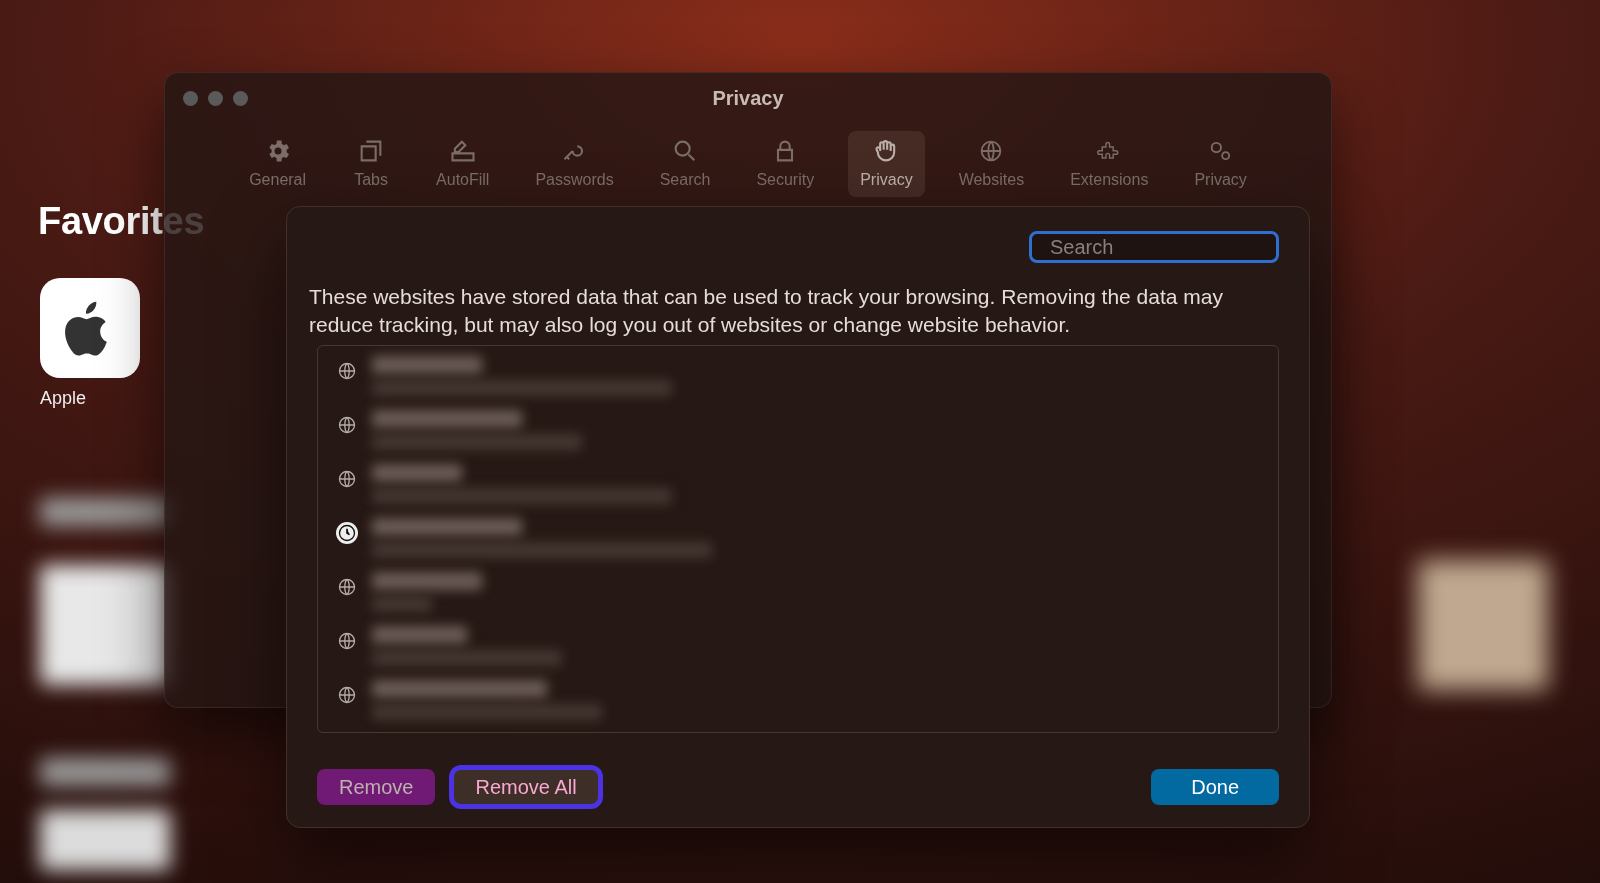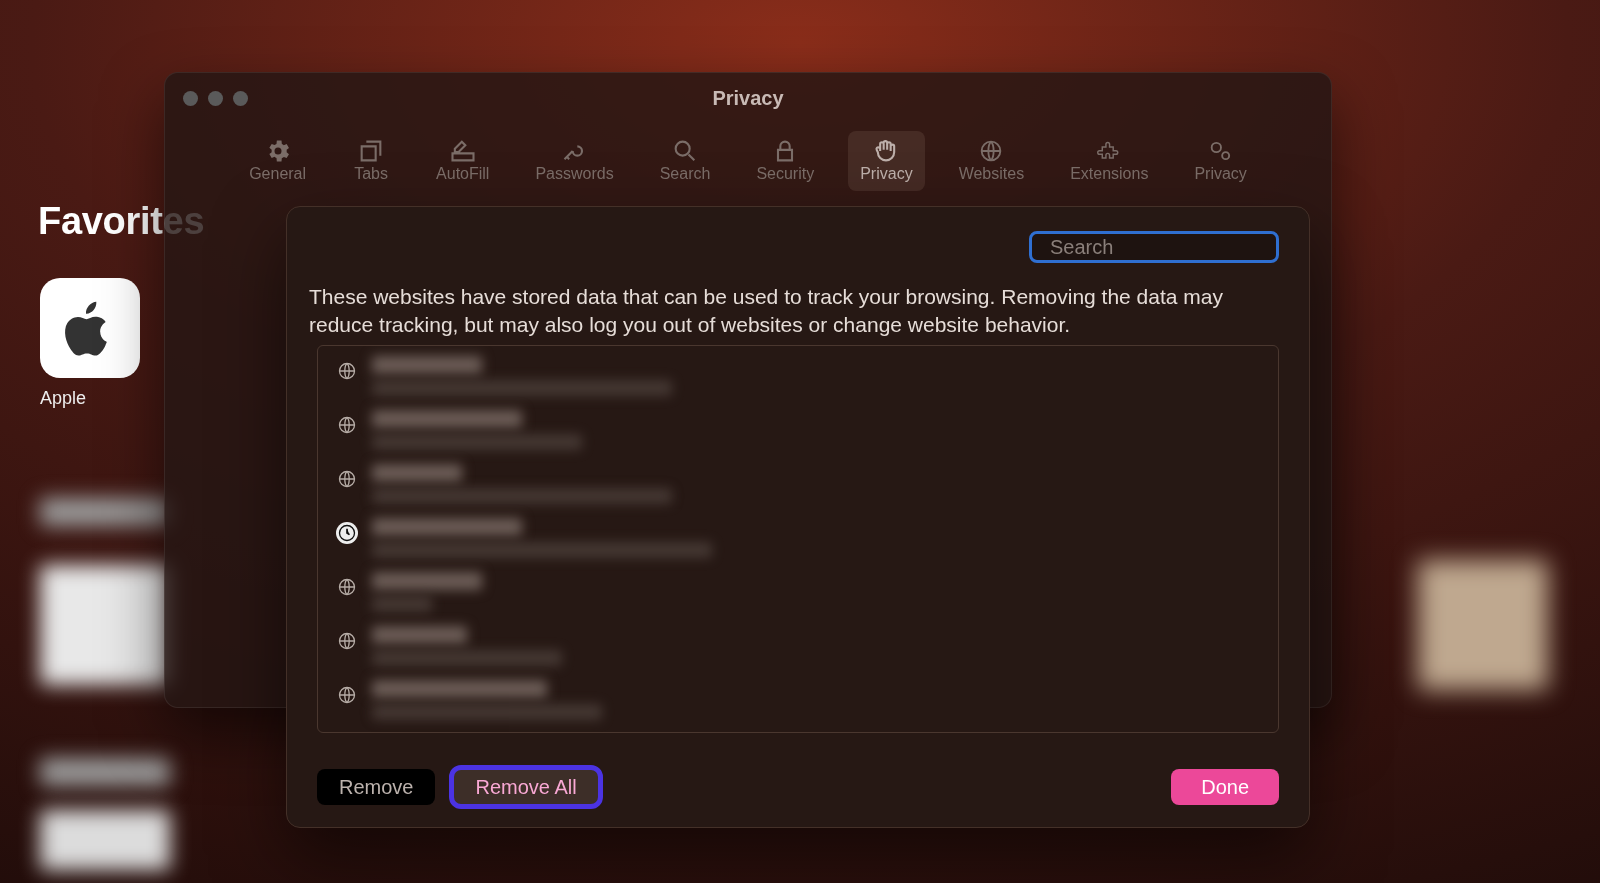--- a/index.html
+++ b/index.html
@@ -68,21 +68,21 @@
   .prefs-title{
     position:absolute; top:14px; left:0; right:0;
     text-align:center; color:#c8bab5; font-size:20px; font-weight:700;
   }
   .toolbar{
     position:absolute; top:58px; left:0; right:0; height:72px;
     display:flex; align-items:flex-start; justify-content:center; gap:22px;
     color:#7b6d68; font-size:16px;
   }
   .toolbar .titem{
-    display:flex; flex-direction:column; align-items:center; 
+    display:flex; flex-direction:column; align-items:center; gap:6px;
     padding:6px 12px 8px; border-radius:8px;
     min-width:62px;
   }
   .toolbar .titem.active{
     background: rgba(120,90,80,0.28);
     color:#bdafaa;
   }
   .toolbar svg{ width:28px; height:28px; }
   .toolbar .titem span.lbl{ font-size:16px; }
 
@@ -157,28 +157,28 @@
 
   .sheet-buttons{
     position:absolute; left:30px; right:30px; bottom:22px;
     display:flex; align-items:center;
   }
   .btn{
     height:36px; padding:0 22px; border:none; border-radius:8px;
     font-size:20px; font-weight:500; cursor:pointer;
   }
   .btn-remove{
-    background:#000000; color:#bcb2ad; margin-right:18px;
+    background:#701a75; color:#bcb2ad; margin-right:18px;
   }
   .btn-removeall{
     background:#3d2e28; color:#f9a8d4;
     outline:5px solid #4b33e3; outline-offset:-1px;
   }
   .btn-done{
-    background:#ec4899; color:#fff; margin-left:auto; padding:0 30px;
+    background:#0369a1; color:#fff; margin-left:auto; padding:0 40px;
   }
 
   
   .apple-logo{ width:56px; height:56px; }
 </style>
 </head>
 <body>
 
 <div class="desktop">
 

